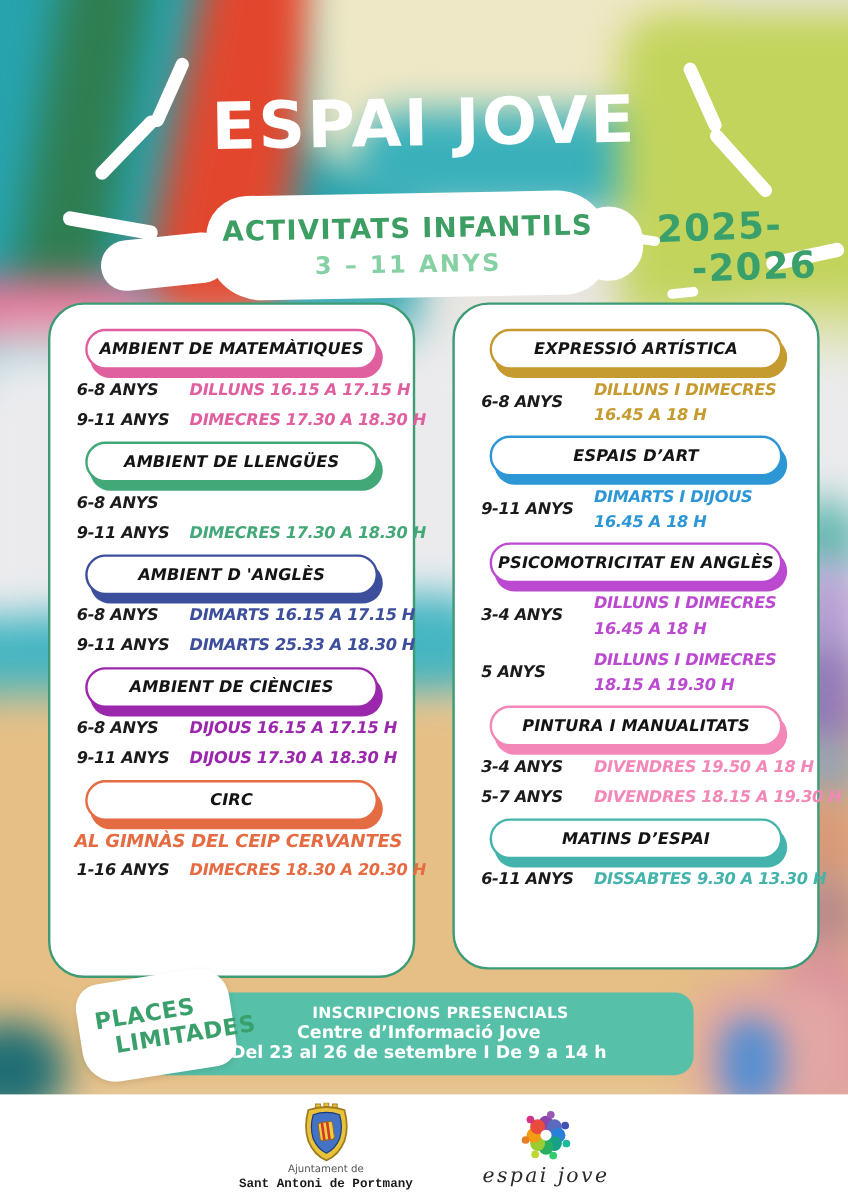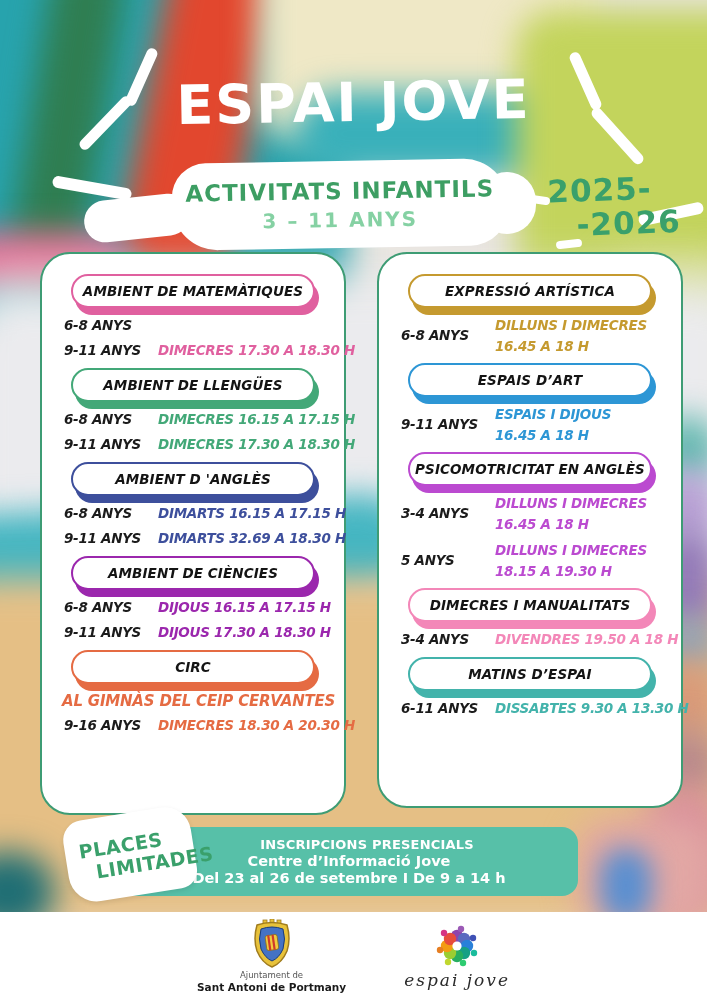--- a/index.html
+++ b/index.html
@@ -89,21 +89,21 @@
            display:flex; flex-direction:column; justify-content:center; padding-left:14px;
            color:#3aa06b; font-size:19px; font-weight:800; letter-spacing:0.5px;
            box-shadow:0 2px 5px rgba(0,0,0,0.10); }
   .badge .bl2 { padding-left:14px; }
 
   
   .footer { position:absolute; left:0; bottom:0; width:707px; height:88px; background:#ffffff;
             display:flex; align-items:center; justify-content:center; gap:58px; }
   .council { display:flex; flex-direction:column; align-items:center; gap:1px; }
   .council-caption { font-size:8.5px; color:#555; }
-  .council-name { font-size:10.5px; font-weight:700; color:#1a1a1a; }
+  .council-name { font-size:10.5px; font-weight:700; color:#1a1a1a;font-family:Liberation Mono, monospace; }
   .ej { display:flex; flex-direction:column; align-items:center; gap:0px; }
   .ej-script { font-family:"DejaVu Serif", serif; font-style:italic; font-size:17px; color:#2a2a2a; letter-spacing:2px; margin-top:-2px; }
 </style>
 </head>
 <body>
 
 <div class="poster">
 
   <div class="photo-bg">
     <div class="blob b-teal-top"></div>
@@ -153,52 +153,52 @@
   </div>
 
   <section class="card card-left">
 
     <div class="sec" style="--accent: #e0609f;">
       <div class="pill">
         <div class="pill-front">AMBIENT DE MATEMÀTIQUES</div>
       </div>
       <div class="row">
         <span class="age">6-8 ANYS</span>
+        <span class="sched">DILLUNS 16.15 A 17.15 H</span>
       </div>
       <div class="row">
         <span class="age">9-11 ANYS</span>
         <span class="sched">DIMECRES 17.30 A 18.30 H</span>
       </div>
     </div>
 
     <div class="sec" style="--accent: #43a878;">
       <div class="pill">
         <div class="pill-front">AMBIENT DE LLENGÜES</div>
       </div>
       <div class="row">
         <span class="age">6-8 ANYS</span>
-        <span class="sched">DIMECRES 16.15 A 17.15 H</span>
       </div>
       <div class="row">
         <span class="age">9-11 ANYS</span>
         <span class="sched">DIMECRES 17.30 A 18.30 H</span>
       </div>
     </div>
 
     <div class="sec" style="--accent: #3d4f9c;">
       <div class="pill">
         <div class="pill-front">AMBIENT D 'ANGLÈS</div>
       </div>
       <div class="row">
         <span class="age">6-8 ANYS</span>
         <span class="sched">DIMARTS 16.15 A 17.15 H</span>
       </div>
       <div class="row">
         <span class="age">9-11 ANYS</span>
-        <span class="sched">DIMARTS 32.69 A 18.30 H</span>
+        <span class="sched">DIMARTS 25.33 A 18.30 H</span>
       </div>
     </div>
 
     <div class="sec" style="--accent: #9b27ad;">
       <div class="pill">
         <div class="pill-front">AMBIENT DE CIÈNCIES</div>
       </div>
       <div class="row">
         <span class="age">6-8 ANYS</span>
         <span class="sched">DIJOUS 16.15 A 17.15 H</span>
@@ -208,21 +208,21 @@
         <span class="sched">DIJOUS 17.30 A 18.30 H</span>
       </div>
     </div>
 
     <div class="sec" style="--accent: #e56b43;">
       <div class="pill">
         <div class="pill-front">CIRC</div>
       </div>
       <div class="venue">AL GIMNÀS DEL CEIP CERVANTES</div>
       <div class="row">
-        <span class="age">9-16 ANYS</span>
+        <span class="age">1-16 ANYS</span>
         <span class="sched">DIMECRES 18.30 A 20.30 H</span>
       </div>
     </div>
   </section>
 
   <section class="card card-right">
 
     <div class="sec" style="--accent: #c59a2f;">
       <div class="pill">
         <div class="pill-front">EXPRESSIÓ ARTÍSTICA</div>
@@ -236,21 +236,21 @@
       </div>
     </div>
 
     <div class="sec" style="--accent: #2d96d5;">
       <div class="pill">
         <div class="pill-front">ESPAIS D’ART</div>
       </div>
       <div class="row row-2line">
         <span class="age">9-11 ANYS</span>
         <span class="sched">
-          <span>ESPAIS I DIJOUS</span>
+          <span>DIMARTS I DIJOUS</span>
           <span>16.45 A 18 H</span>
         </span>
       </div>
     </div>
 
     <div class="sec" style="--accent: #bb4ad0;">
       <div class="pill">
         <div class="pill-front">PSICOMOTRICITAT EN ANGLÈS</div>
       </div>
       <div class="row row-2line">
@@ -264,25 +264,29 @@
         <span class="age">5 ANYS</span>
         <span class="sched">
           <span>DILLUNS I DIMECRES</span>
           <span>18.15 A 19.30 H</span>
         </span>
       </div>
     </div>
 
     <div class="sec" style="--accent: #f387b8;">
       <div class="pill">
-        <div class="pill-front">DIMECRES I MANUALITATS</div>
+        <div class="pill-front">PINTURA I MANUALITATS</div>
       </div>
       <div class="row">
         <span class="age">3-4 ANYS</span>
         <span class="sched">DIVENDRES 19.50 A 18 H</span>
+      </div>
+      <div class="row">
+        <span class="age">5-7 ANYS</span>
+        <span class="sched">DIVENDRES 18.15 A 19.30 H</span>
       </div>
     </div>
 
     <div class="sec" style="--accent: #43b3ab;">
       <div class="pill">
         <div class="pill-front">MATINS D’ESPAI</div>
       </div>
       <div class="row">
         <span class="age">6-11 ANYS</span>
         <span class="sched">DISSABTES 9.30 A 13.30 H</span>

